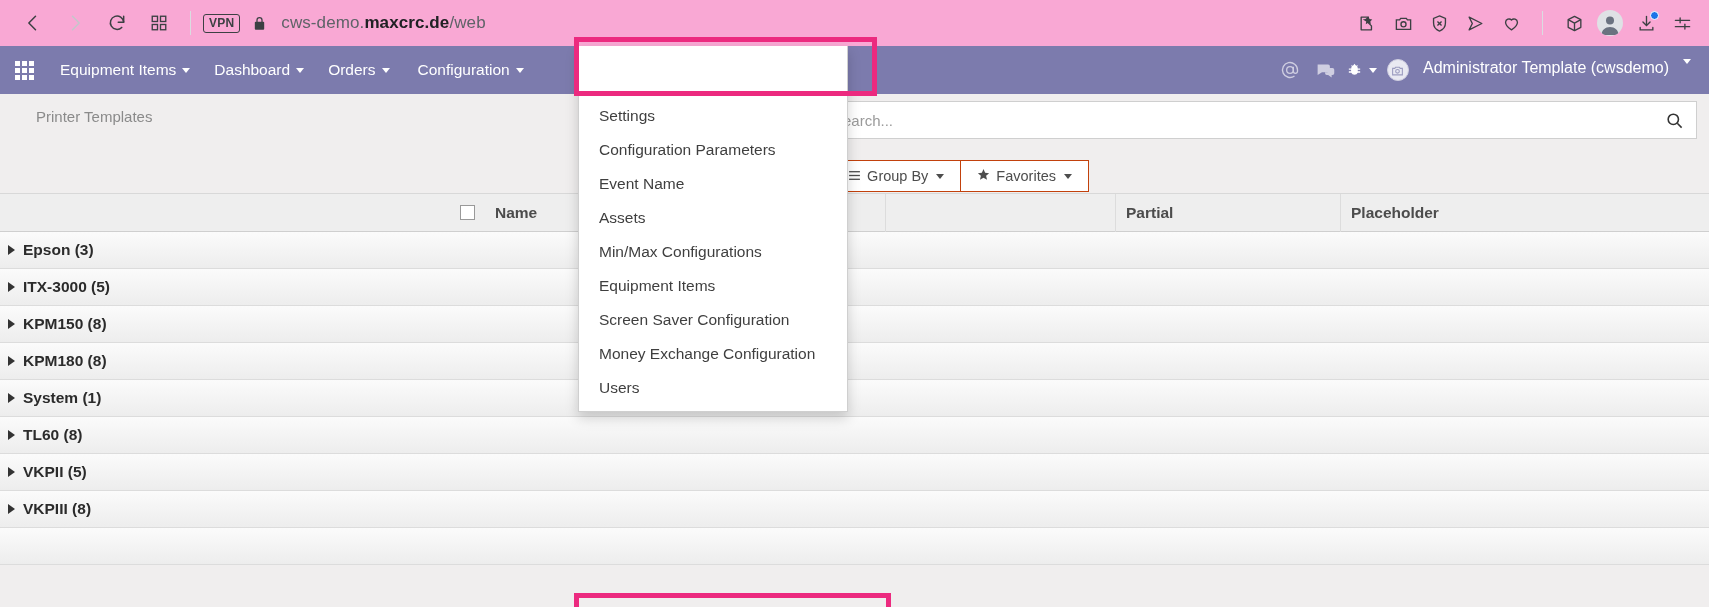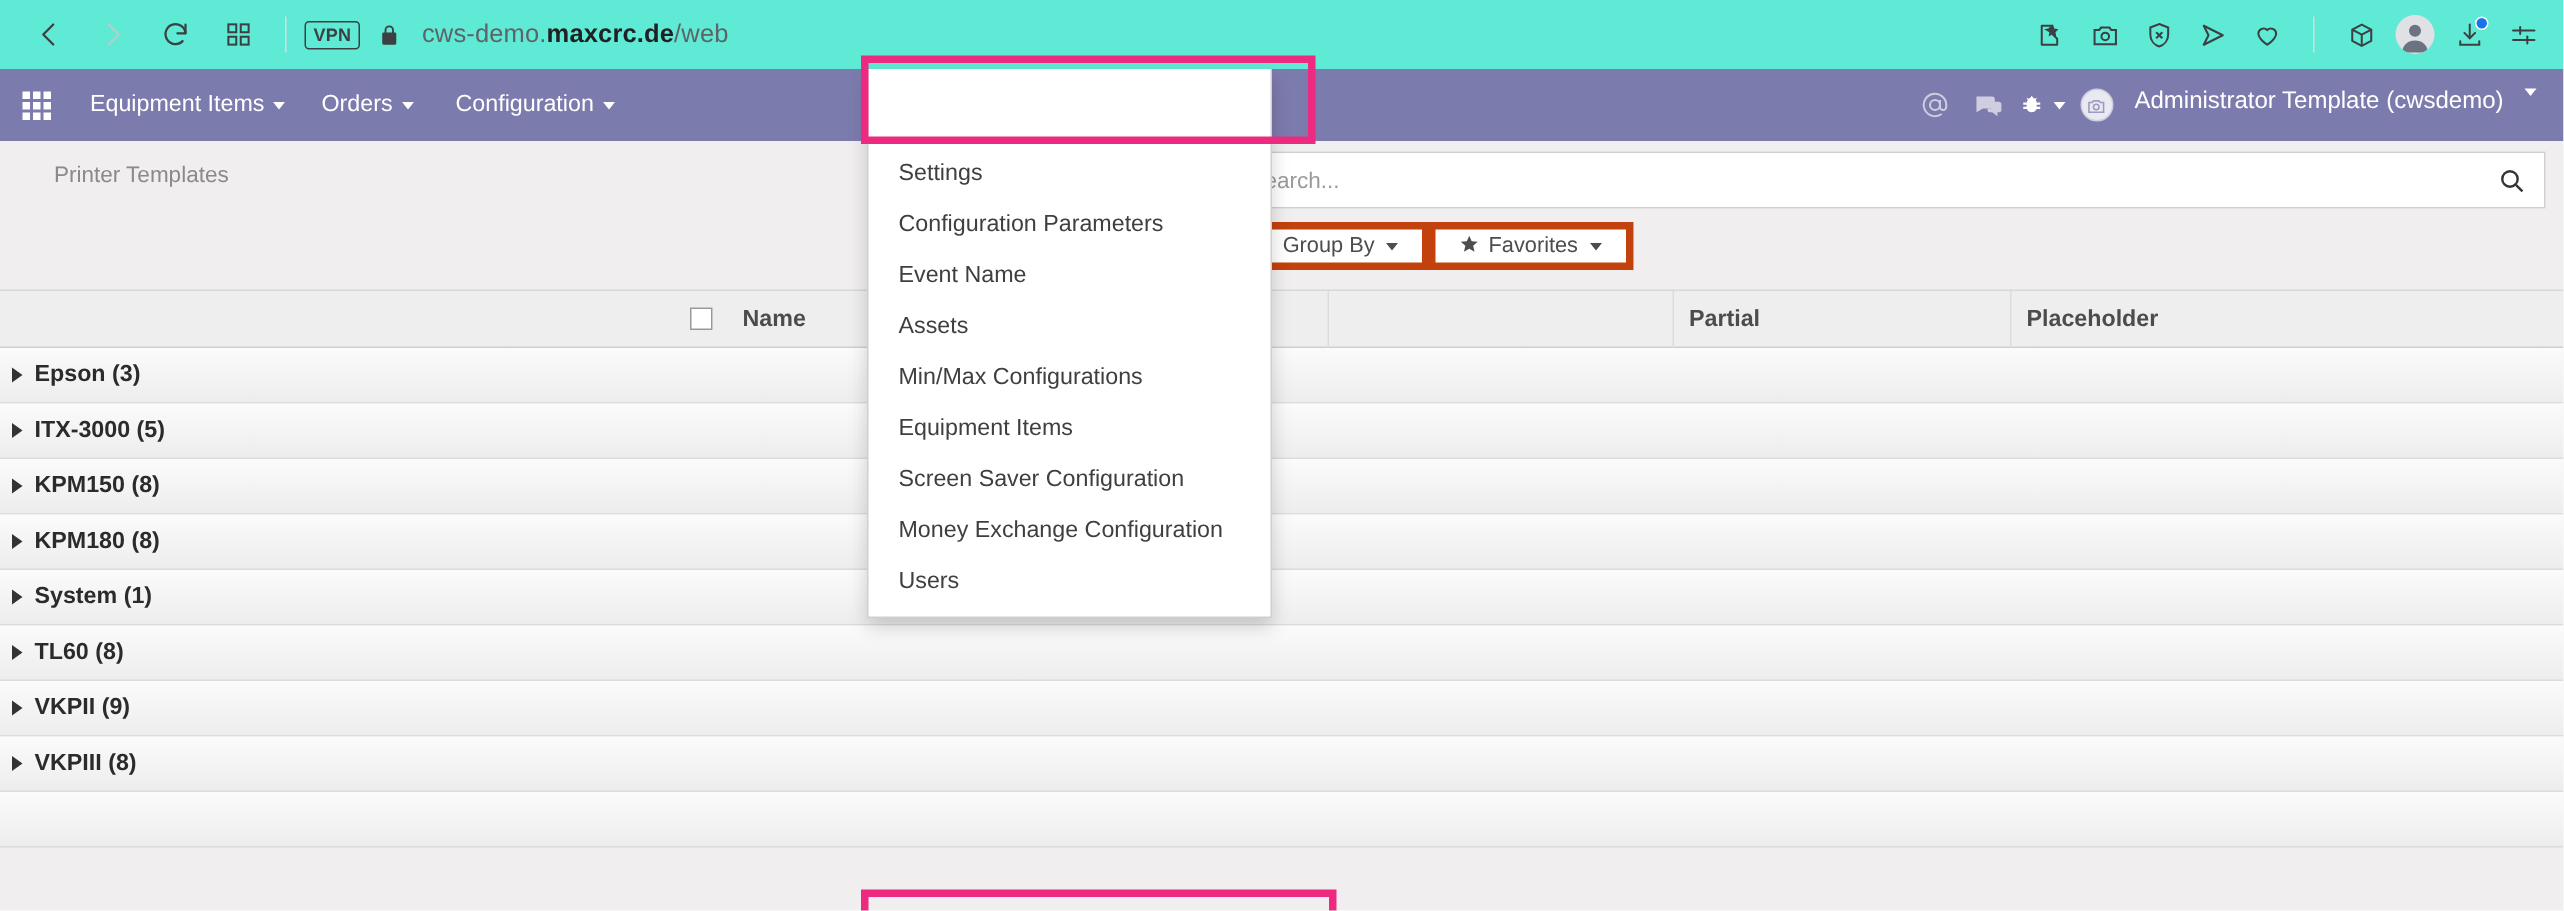--- a/index.html
+++ b/index.html
@@ -6,21 +6,21 @@
   html, body {
     width: 1709px; height: 607px;
     font-family: "Liberation Sans", sans-serif;
     background: #ffffff;
     overflow: hidden;
   }
 
   
   .browser-bar {
     height: 46px;
-    background: #5eead4;
+    background: #f9a8d4;
     display: flex;
     align-items: center;
     padding: 0 14px;
     position: relative;
   }
   .nav-btns { display: flex; align-items: center; gap: 4px; }
   .nav-btn {
     width: 38px; height: 38px;
     display: flex; align-items: center; justify-content: center;
     border-radius: 6px;
@@ -151,27 +151,28 @@
   }
   .searchbar input::placeholder { color: #9a9a9a; }
   .search-ico { color: #333; display: flex; align-items: center; }
 
   .btn-group {
     position: absolute; right: 620px; top: 54px;
     display: flex;
   }
   .tbtn {
     height: 32px;
-    border: 5px solid #c2410c;
+    border: 1px solid #c2410c;
     background: #fff;
     display: flex; align-items: center; gap: 6px;
     padding: 0 16px;
     font-size: 14.5px; color: #4d4d4d;
     margin-left: -1px;
     white-space: nowrap;
+    margin-top: 12px;
   }
   .tbtn .glyph { font-size: 13px; color: #4d4d4d; }
   .tbtn .caret-d {
     width: 0; height: 0;
     border-left: 4px solid transparent;
     border-right: 4px solid transparent;
     border-top: 5px solid #4d4d4d;
     margin-left: 2px;
   }
 
@@ -363,20 +364,24 @@
         <i></i>
         <i></i>
       </span>
   </div>
 
   <div class="menu-item">
     <span>Equipment Items</span>
     <span class="caret"></span>
   </div>
   <div class="menu-item">
+    <span>Dashboard</span>
+    <span class="caret"></span>
+  </div>
+  <div class="menu-item">
     <span>Orders</span>
     <span class="caret"></span>
   </div>
   <div class="menu-item" style="padding-left:16px;">
     <span>Configuration</span>
     <span class="caret"></span>
   </div>
 
   <div class="app-header-right">
     <div class="hdr-ico">
@@ -488,21 +493,21 @@
     <div class="group-row">
         <span class="tri"></span>
         <span>System (1)</span>
       </div>
     <div class="group-row">
         <span class="tri"></span>
         <span>TL60 (8)</span>
       </div>
     <div class="group-row">
         <span class="tri"></span>
-        <span>VKPII (9)</span>
+        <span>VKPII (5)</span>
       </div>
     <div class="group-row">
         <span class="tri"></span>
         <span>VKPIII (8)</span>
       </div>
     <div class="filler-row"></div>
   </div>
 
   <div class="dropdown" style="top:-48px;">
     <div class="dd-clip" style="padding-top:48px;">

